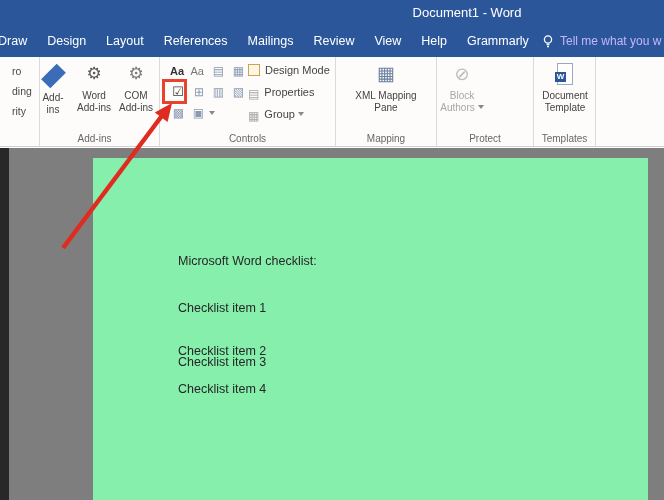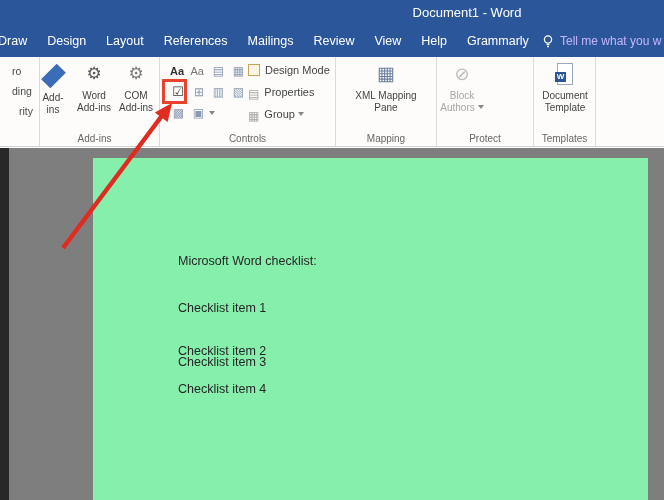--- a/index.html
+++ b/index.html
@@ -102,21 +102,21 @@
         <line x1="6" y1="12.5" x2="8" y2="12.5" stroke="#fff" stroke-width="1.3"></line>
       </svg><span>Tell me what you w</span>
     </div>
   </div>
 
   <div class="ribbon">
 
     <div class="rgroup" style="left:10px; width:30px;">
       <span class="clip-line" style="top:8px;">ro</span>
       <span class="clip-line" style="top:28px;">ding</span>
-      <span class="clip-line" style="top:48px;margin-left:7px;">rity</span>
+      <span class="clip-line" style="top:48px;">rity</span>
     </div>
 
     <div class="rgroup" style="left:30px; width:130px;">
       <div class="bigbtn" style="left:6px; width:34px;">
         <span class="bicon cube-icon"></span>
         <span>Add-</span><br>
         <span>ins</span>
       </div>
       <div class="bigbtn" style="left:44px; width:40px;">
         <span class="bicon gear-glyph">⚙</span>

